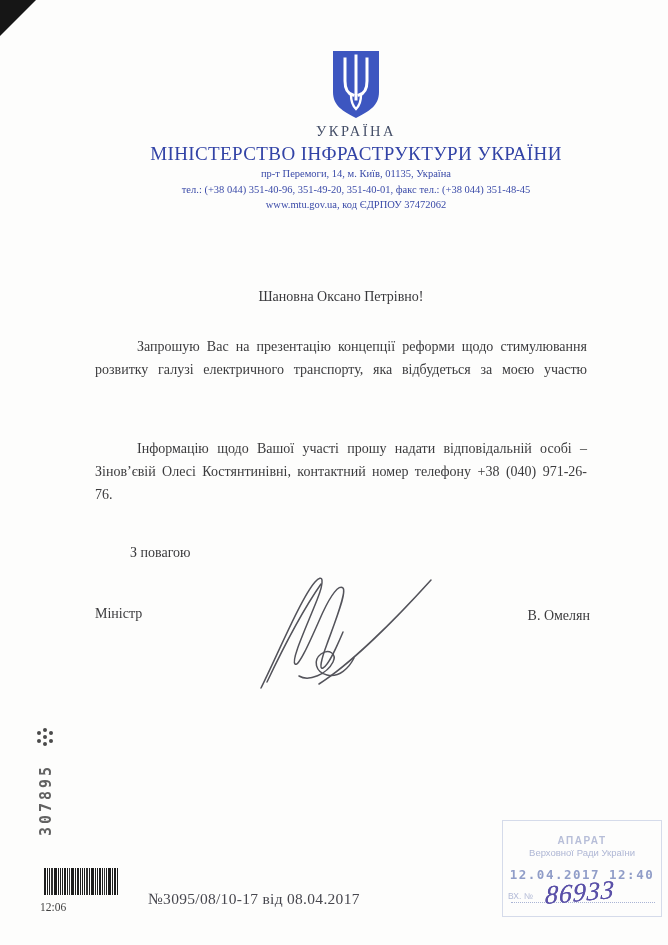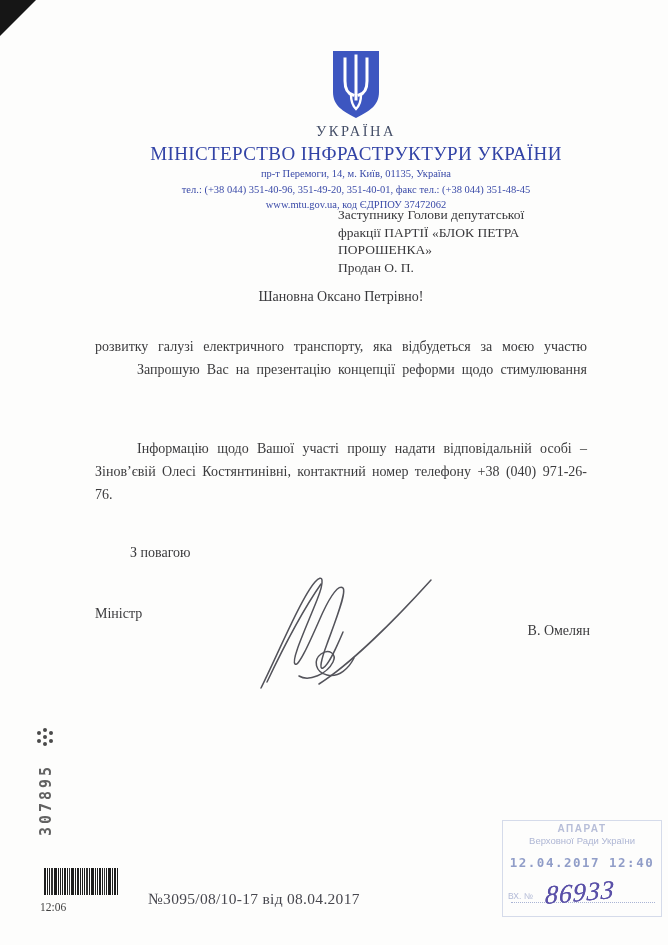--- a/index.html
+++ b/index.html
@@ -28,21 +28,21 @@
   .recipient{position:absolute; left:338px; top:206px; font-size:13.5px; line-height:17.5px; color:#38383b;}
   
   .salutation{position:absolute; left:95px; top:289px; width:492px; text-align:center; font-size:14px; color:#38383b;}
   .para{position:absolute; left:95px; width:492px; font-size:14px; line-height:23px; color:#3b3b3d;}
   .p1{top:335px;} .p2{top:437px;}
   .jline{text-align:justify; text-align-last:justify;}
   .jline.first{text-indent:42px;}
   .jline.last{text-align-last:left;}
   .regards{position:absolute; left:130px; top:545px; font-size:14px;}
   .position-label{position:absolute; left:95px; top:606px; font-size:14px;}
-  .signer-name{position:absolute; right:78px; top:623px; font-size:14px;}
+  .signer-name{position:absolute; right:78px; top:608px; font-size:14px;}
   .signature{position:absolute; left:233px; top:560px;}
   
   .dotstar{
     position:absolute; left:43px; top:735px; width:4px; height:4px;
     border-radius:50%; background:#4a4a4a;
     box-shadow:0 -7px 0 0 #4a4a4a, 6px -4px 0 0 #4a4a4a, 6px 4px 0 0 #4a4a4a,
                0 7px 0 0 #4a4a4a, -6px 4px 0 0 #4a4a4a, -6px -4px 0 0 #4a4a4a;
   }
   .vnum{
     position:absolute; left:46px; top:800px;
@@ -52,21 +52,21 @@
     opacity:.88;
   }
   .barcode{position:absolute; left:44px; top:868px; width:76px; height:27px; display:flex; align-items:stretch;}
   .barcode .bar{background:#1d1d1d;}
   .scan-time{position:absolute; left:40px; top:901px; font-size:11.5px; color:#3f3f3f;}
   .ref-number{position:absolute; left:148px; top:890px; font-size:15.5px; letter-spacing:.3px; color:#47474e;}
   
   .stamp{
     position:absolute; left:502px; top:820px; width:160px; height:97px;
     border:1px solid rgba(148,163,205,.38); box-sizing:border-box;
-    padding-top:2px; text-align:center;
+    padding-top:14px; text-align:center;
   }
   .stamp-org1{font-family:"Liberation Sans", sans-serif; font-size:10px; font-weight:bold;
     letter-spacing:1.5px; color:rgba(152,163,201,.7);}
   .stamp-org2{font-family:"Liberation Sans", sans-serif; font-size:9.5px;
     color:rgba(152,163,201,.78); margin-top:1px;}
   .stamp-date{font-family:"DejaVu Sans Mono", monospace; font-size:12.5px; font-weight:bold;
     letter-spacing:1.5px; color:rgba(132,146,194,.9); margin-top:9px;}
   .stamp-inlabel{position:absolute; left:5px; bottom:15px; font-family:"Liberation Sans", sans-serif;
     font-size:8.5px; color:rgba(152,163,201,.75);}
   .stamp-dotline{position:absolute; left:8px; bottom:13px; width:144px;
@@ -95,32 +95,26 @@
         <path d="M19,45 C19,53 22,57 24,59 C26,57 29,53 29,45" stroke-width="2.4"></path>
       </g>
     </svg>
     <div class="country">УКРАЇНА</div>
     <div class="ministry">МІНІСТЕРСТВО ІНФРАСТРУКТУРИ УКРАЇНИ</div>
     <div class="lh-small">пр-т Перемоги, 14, м. Київ, 01135, Україна</div>
     <div class="lh-small">тел.: (+38 044) 351-40-96, 351-49-20, 351-40-01, факс тел.: (+38 044) 351-48-45</div>
     <div class="lh-small">www.mtu.gov.ua, код ЄДРПОУ 37472062</div>
   </div>
 
-  <div class="recipient">
-    <div>Заступнику Голови депутатської</div>
-    <div>фракції ПАРТІЇ «БЛОК ПЕТРА</div>
-    <div>ПОРОШЕНКА»</div>
-    <div>Продан О. П.</div>
-  </div>
 
   <div class="salutation">Шановна Оксано Петрівно!</div>
 
   <div class="para p1">
+    <div class="jline first">Запрошую Вас на презентацію концепції реформи щодо стимулювання</div>
     <div class="jline">розвитку галузі електричного транспорту, яка відбудеться за моєю участю</div>
-    <div class="jline first">Запрошую Вас на презентацію концепції реформи щодо стимулювання</div>
   </div>
 
   <div class="para p2">
     <div class="jline first">Інформацію щодо Вашої участі прошу надати відповідальній особі –</div>
     <div class="jline">Зінов’євій Олесі Костянтинівні, контактний номер телефону +38 (040) 971-26-</div>
     <div class="jline last">76.</div>
   </div>
 
   <div class="regards">З повагою</div>
   <div class="position-label">Міністр</div>

